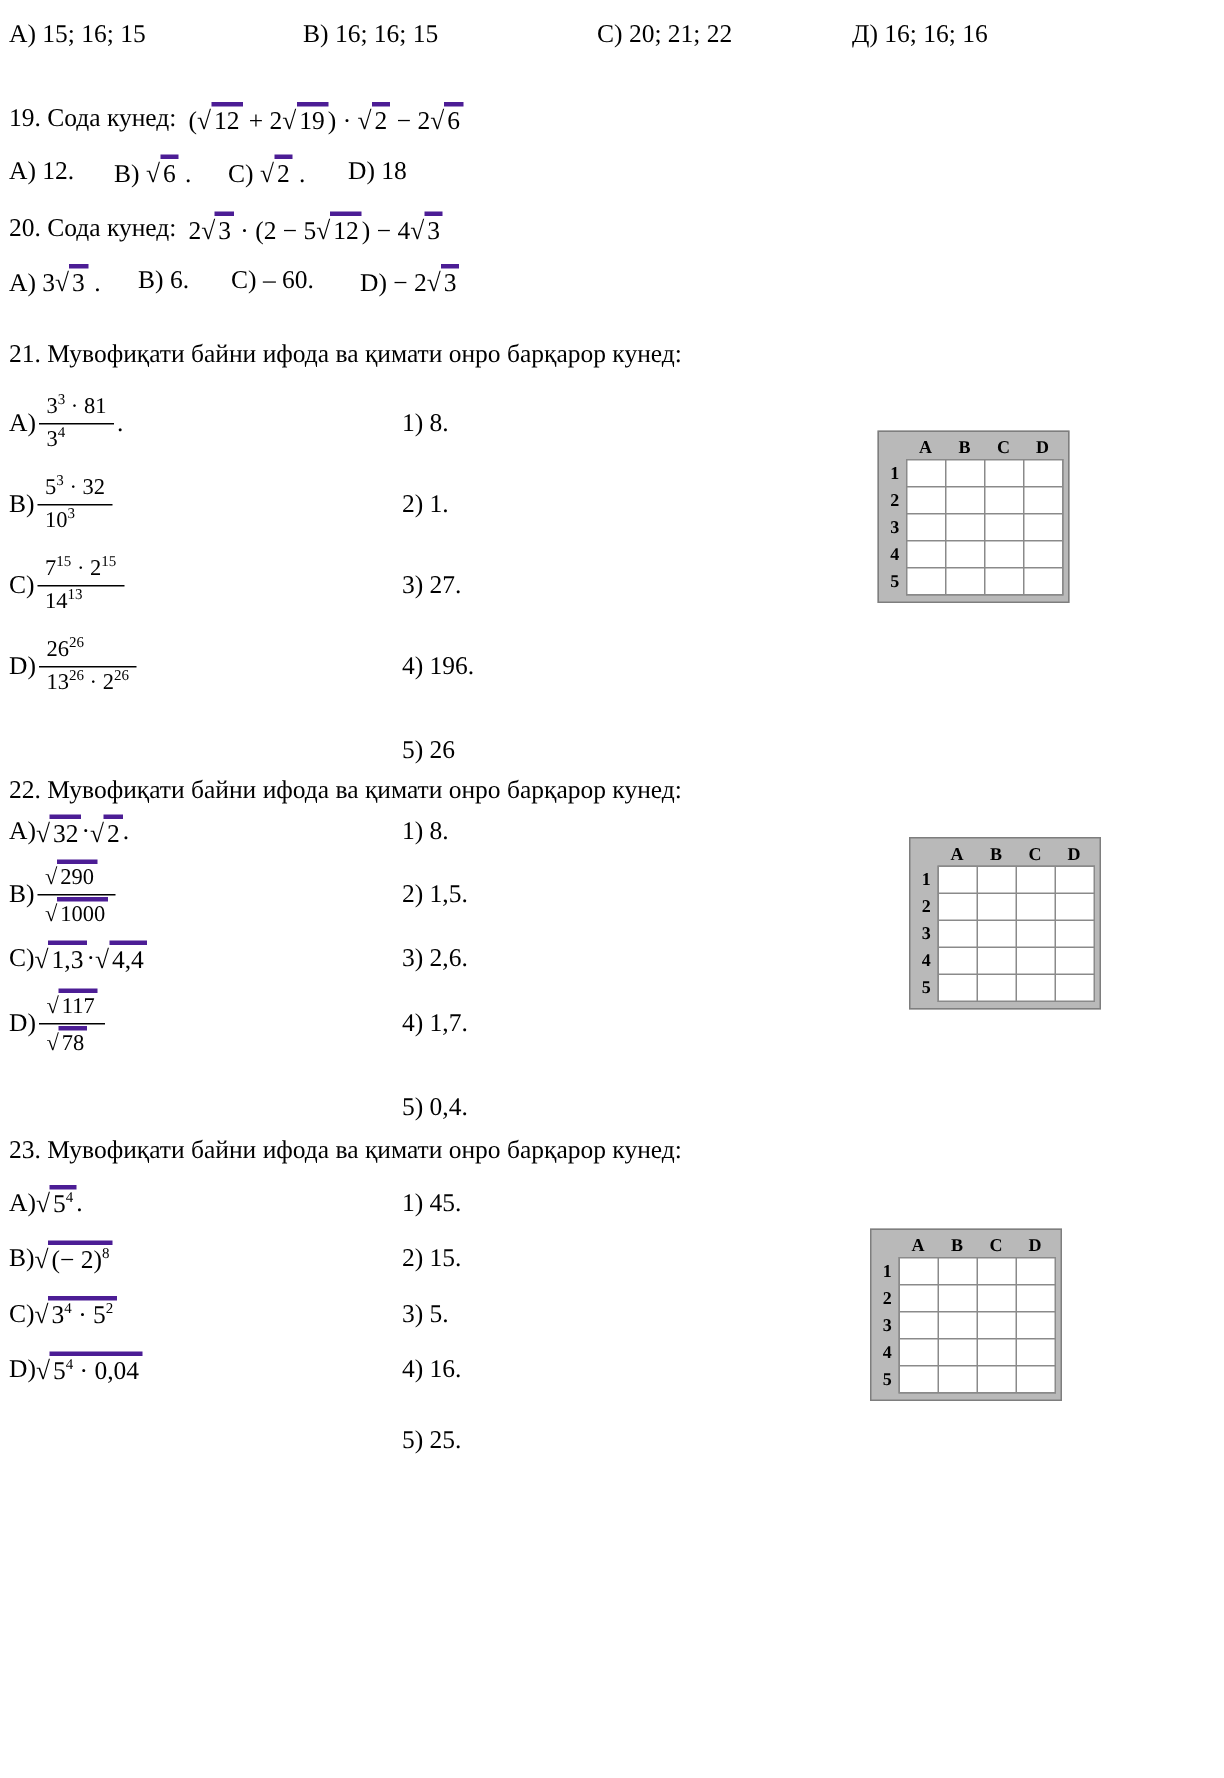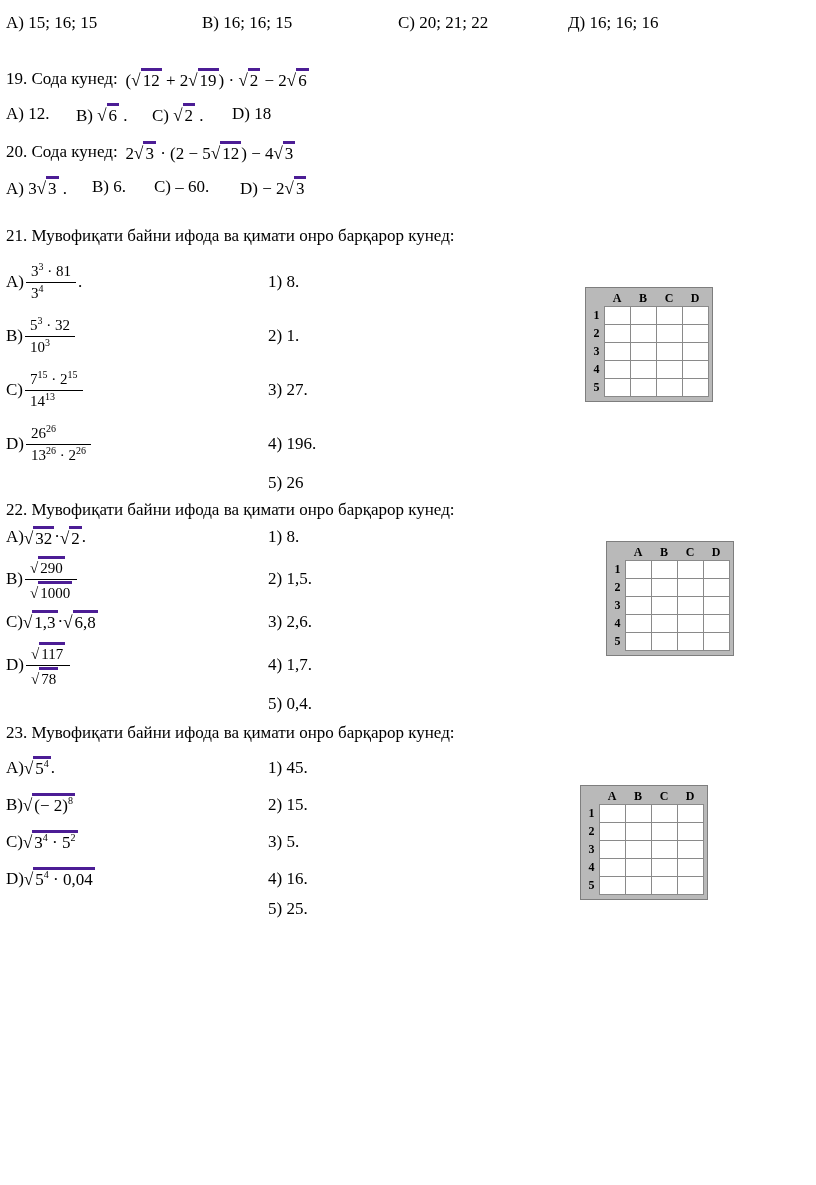--- a/index.html
+++ b/index.html
@@ -38,21 +38,21 @@
   .mexpr { width:262px; display:inline-flex; align-items:center; }
   .q21 .qtext { margin-bottom:8px; }
   .q21 .mrow { min-height:54px; }
   .q22 .qtext { margin-bottom:2px; }
   .q22 .r1 { min-height:29px; }
   .q22 .r2 { min-height:54px; }
   .q22 .r3 { min-height:32px; }
   .q22 .r4 { min-height:54px; }
   .q23 .qtext { margin-bottom:6px; }
   .q23 .mrow { min-height:37px; }
-  .extra { padding-left:262px; margin-top:2px; }
+  .extra { padding-left:262px; margin-top:19px; }
 
   .mgrid { position:absolute; padding:2px 3px 4px 3px; border:1px solid #7e7e7e; }
   .mgrid-21 { left:579px; top:62px; }
   .mgrid-22 { left:600px; top:42px; }
   .mgrid-23 { left:574px; top:63px; }
   .g-hrow { display:flex; height:16px; }
   .g-corner { width:15px; }
   .g-h { width:26px; text-align:center; font-weight:bold; font-size:12px; line-height:16px; }
   .g-body { display:flex; }
   .g-labels { width:15px; display:flex; flex-direction:column; }
@@ -181,21 +181,21 @@
       <span class="mval">1) 8.</span>
     </div>
     <div class="mrow r2">
       <span class="mexpr">В) <span class="frac">
             <span class="num"><span class="sq">√<span class="rd">290</span></span></span>
             <span class="den"><span class="sq">√<span class="rd">1000</span></span></span>
           </span></span>
       <span class="mval">2) 1,5.</span>
     </div>
     <div class="mrow r3">
-      <span class="mexpr">С) <span class="sq">√<span class="rd">1,3</span></span> · <span class="sq">√<span class="rd">6,8</span></span></span>
+      <span class="mexpr">С) <span class="sq">√<span class="rd">1,3</span></span> · <span class="sq">√<span class="rd">4,4</span></span></span>
       <span class="mval">3) 2,6.</span>
     </div>
     <div class="mrow r4">
       <span class="mexpr">D) <span class="frac">
             <span class="num"><span class="sq">√<span class="rd">117</span></span></span>
             <span class="den"><span class="sq">√<span class="rd">78</span></span></span>
           </span></span>
       <span class="mval">4) 1,7.</span>
     </div>
     <p class="extra">5)  0,4.</p>

